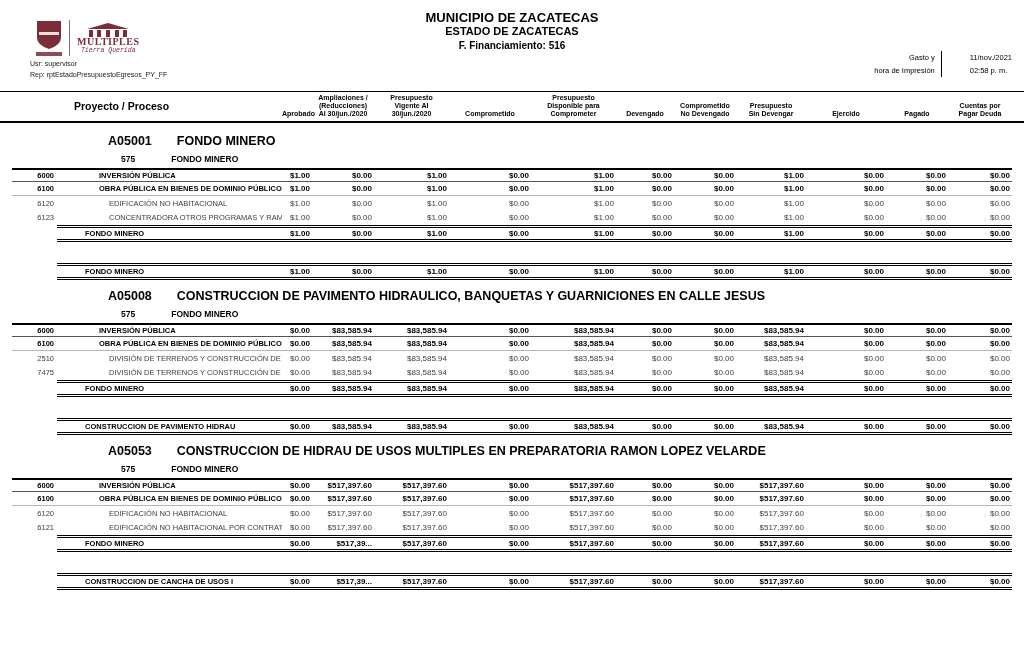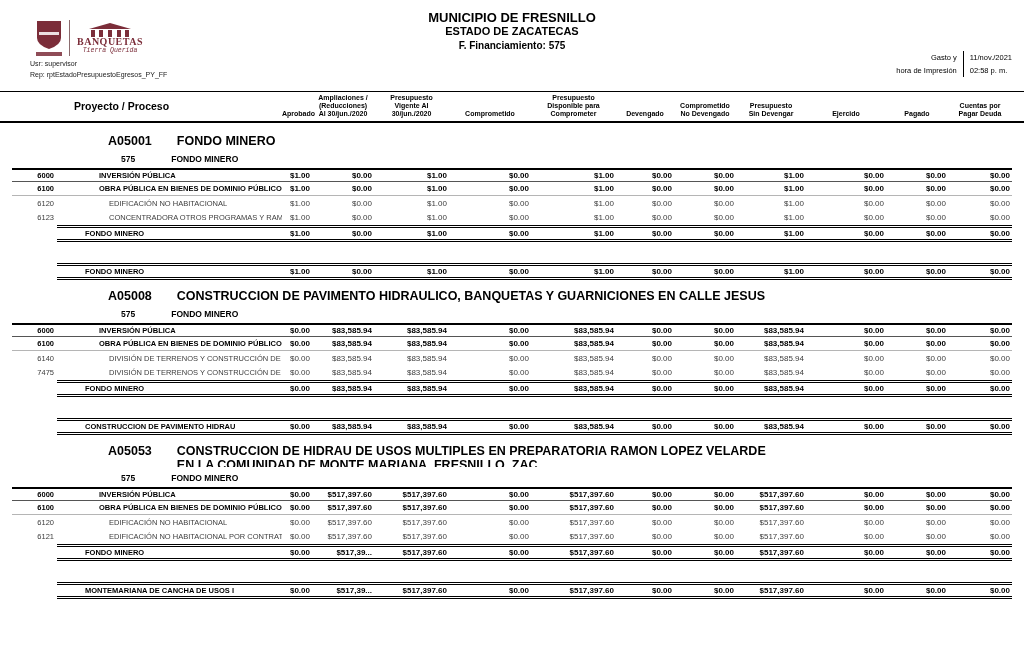--- a/index.html
+++ b/index.html
@@ -19,21 +19,21 @@
   .rep-line { position:absolute; left:30px; top:71px; font-size:7px; color:#1a1a1a; }
 
   .titles { position:absolute; left:0; right:0; top:10px; text-align:center; }
   .t1 { font-size:13px; font-weight:bold; }
   .t2 { font-size:11px; font-weight:bold; }
   .t3 { font-size:10.5px; font-weight:bold; margin-top:4px; }
   .t4 { font-size:10px; font-weight:bold; margin-top:3px; }
 
   .printinfo { position:absolute; right:12px; top:51px; display:flex; font-size:7.5px; align-items:stretch; }
   .pi-labels { text-align:right; padding-right:6px; border-right:1px solid #000; }
-  .pi-vals { padding-left:6px; }
+  .pi-vals { padding-left:6px;margin-left:22px; }
   .pi-labels div, .pi-vals div { height:13px; line-height:13px; }
 
   
   .thead { position:absolute; left:0; right:0; top:91px; border-top:1px solid #000; border-bottom:2px solid #000; padding:2px 12px 3px 12px; }
   .hgrid { display:grid; width:1000px; align-items:end;
            grid-template-columns:45px 225px 30px 62px 75px 82px 85px 58px 62px 70px 80px 62px 64px; }
   .lefthdr { grid-column:1 / 3; align-self:center; }
   .lh1 { font-size:10.5px; font-weight:bold; margin-left:62px; }
   .lh2 { font-size:10.5px; font-weight:bold; margin-left:16px; letter-spacing:3px; margin-top:1px; }
   .hcell { font-size:7px; font-weight:bold; text-align:center; white-space:pre-line; line-height:8px; }
@@ -86,31 +86,31 @@
     <div class="logo-divider"></div>
     <div class="logo-right">
       <svg width="46" height="14" viewBox="0 0 46 14">
         <polygon points="23,0 44,6 2,6" fill="#7b2d39"></polygon>
         <rect x="4" y="7" width="4" height="7" fill="#7b2d39"></rect>
         <rect x="12" y="7" width="4" height="7" fill="#7b2d39"></rect>
         <rect x="21" y="7" width="4" height="7" fill="#7b2d39"></rect>
         <rect x="30" y="7" width="4" height="7" fill="#7b2d39"></rect>
         <rect x="38" y="7" width="4" height="7" fill="#7b2d39"></rect>
       </svg>
-      <div class="logo-name">BANQUETAS</div>
+      <div class="logo-name">MULTIPLES</div>
       <div class="logo-tagline">Tierra Querida</div>
     </div>
   </div>
   <div class="usr-line">Usr: supervisor</div>
   <div class="rep-line">Rep: rptEstadoPresupuestoEgresos_PY_FF</div>
 
   <div class="titles">
-    <div class="t1">MUNICIPIO DE FRESNILLO</div>
+    <div class="t1">MUNICIPIO DE ZACATECAS</div>
     <div class="t2">ESTADO DE ZACATECAS</div>
-    <div class="t4">F. Financiamiento: 575</div>
+    <div class="t4">F. Financiamiento: 516</div>
   </div>
 
   <div class="printinfo">
     <div class="pi-labels">
       <div>Gasto y</div>
       <div>hora de Impresión</div>
     </div>
     <div class="pi-vals">
       <div>11/nov./2021</div>
       <div>02:58 p. m.</div>
@@ -296,21 +296,21 @@
             <div class="cell num" style="font-weight: bold;">$83,585.94</div>
             <div class="cell num" style="font-weight: bold;">$0.00</div>
             <div class="cell num" style="font-weight: bold;">$0.00</div>
             <div class="cell num" style="font-weight: bold;">$83,585.94</div>
             <div class="cell num" style="font-weight: bold;">$0.00</div>
             <div class="cell num" style="font-weight: bold;">$0.00</div>
             <div class="cell num" style="font-weight: bold;">$0.00</div>
           </div>
 
   <div class="row lvl3 row-l3">
-    <div class="cell code">6140</div>
+    <div class="cell code">2510</div>
     <div class="cell desc">DIVISIÓN DE TERRENOS Y CONSTRUCCIÓN DE OBR.</div>
   <div class="cell num">$0.00</div>
             <div class="cell num">$83,585.94</div>
             <div class="cell num">$83,585.94</div>
             <div class="cell num">$0.00</div>
             <div class="cell num">$83,585.94</div>
             <div class="cell num">$0.00</div>
             <div class="cell num">$0.00</div>
             <div class="cell num">$83,585.94</div>
             <div class="cell num">$0.00</div>
@@ -366,21 +366,20 @@
             <div class="cell num" style="font-weight: bold;">$0.00</div>
           </div>
 </div>
   </div>
 
   <div class="section">
     <div class="sec-hdr">
       <div class="sec-code">A05053</div>
       <div class="sec-name">
         <div class="name1">CONSTRUCCION DE HIDRAU DE USOS MULTIPLES EN PREPARATORIA RAMON LOPEZ VELARDE</div>
-        <div class="name2">EN LA COMUNIDAD DE MONTE MARIANA, FRESNILLO, ZAC.</div>
       </div>
     </div>
     <div class="fund-line">
       <span>575</span>
       <span class="fname">FONDO MINERO</span>
     </div>
     <div class="rows">
   <div class="row lvl1 row-l1">
     <div class="cell code">6000</div>
     <div class="cell desc">INVERSIÓN PÚBLICA</div>
@@ -456,21 +455,21 @@
             <div class="cell num" style="font-weight: bold;">$0.00</div>
             <div class="cell num" style="font-weight: bold;">$0.00</div>
             <div class="cell num" style="font-weight: bold;">$517,397.60</div>
             <div class="cell num" style="font-weight: bold;">$0.00</div>
             <div class="cell num" style="font-weight: bold;">$0.00</div>
             <div class="cell num" style="font-weight: bold;">$0.00</div>
           </div>
 <div class="tspacer"></div>
   <div class="trow">
     <div class="cell code"></div>
-    <div class="cell desc">MONTEMARIANA DE CANCHA DE USOS I</div>
+    <div class="cell desc">CONSTRUCCION DE CANCHA DE USOS I</div>
   <div class="cell num" style="font-weight: bold;">$0.00</div>
             <div class="cell num" style="font-weight: bold;">$517,39...</div>
             <div class="cell num" style="font-weight: bold;">$517,397.60</div>
             <div class="cell num" style="font-weight: bold;">$0.00</div>
             <div class="cell num" style="font-weight: bold;">$517,397.60</div>
             <div class="cell num" style="font-weight: bold;">$0.00</div>
             <div class="cell num" style="font-weight: bold;">$0.00</div>
             <div class="cell num" style="font-weight: bold;">$517,397.60</div>
             <div class="cell num" style="font-weight: bold;">$0.00</div>
             <div class="cell num" style="font-weight: bold;">$0.00</div>

